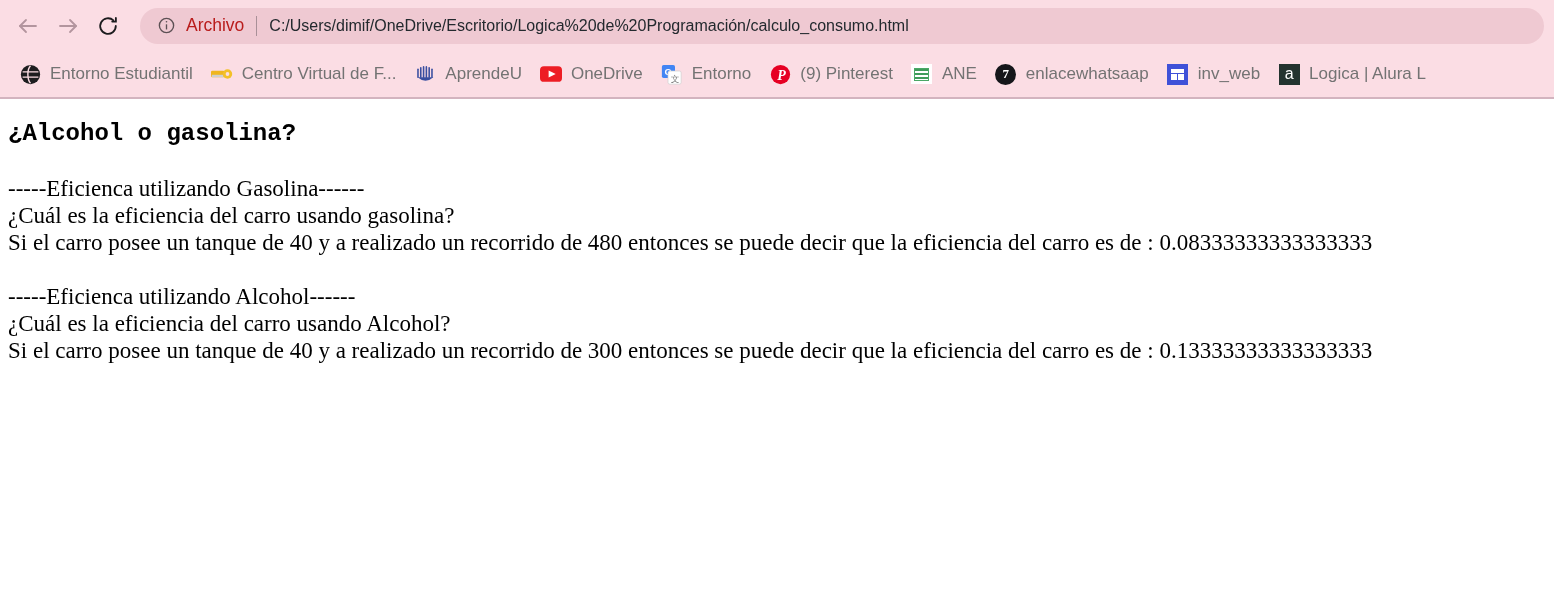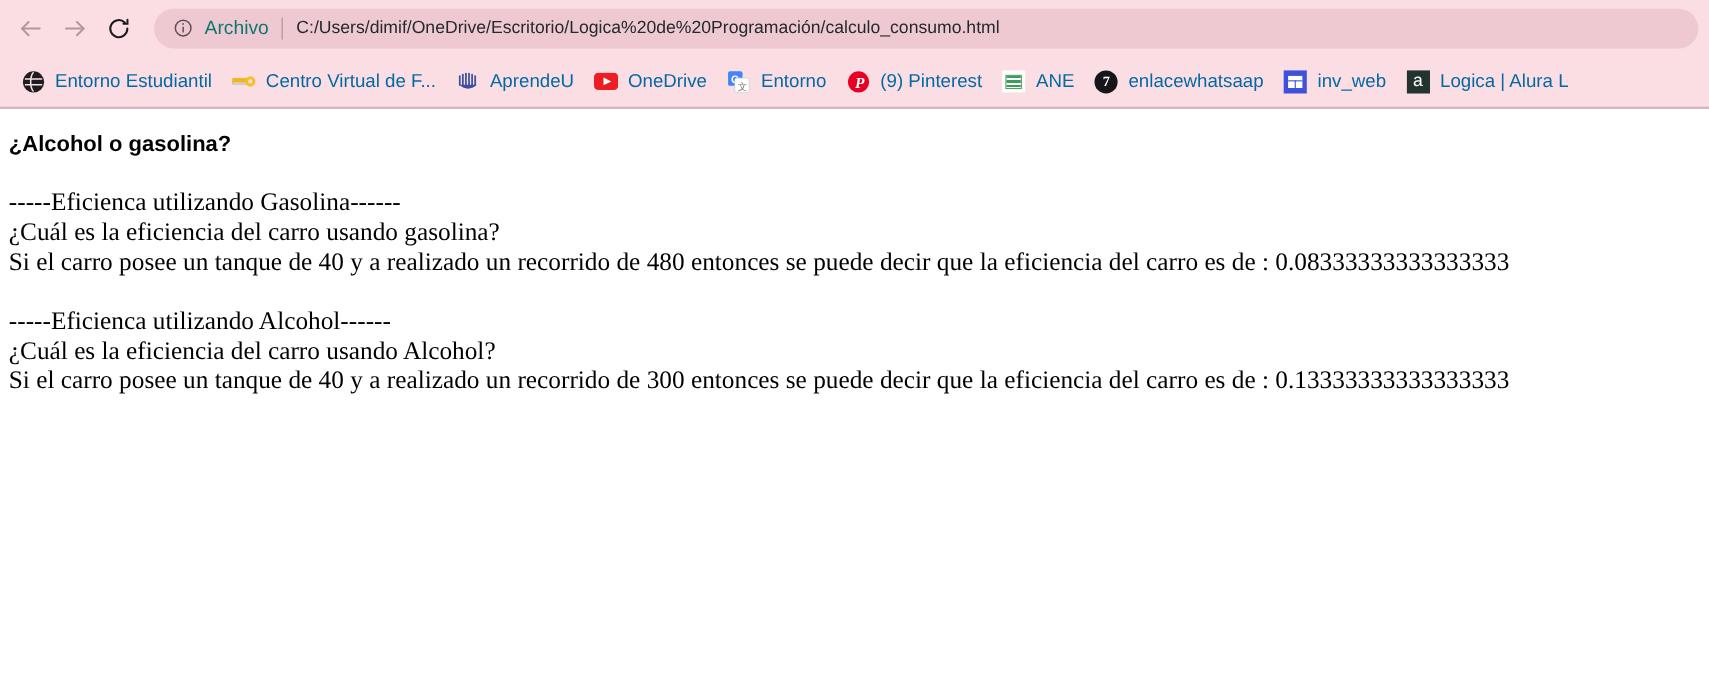--- a/index.html
+++ b/index.html
@@ -60,21 +60,21 @@
     flex: 0 0 auto;
     width: 20px;
     height: 20px;
     margin-right: 10px;
     display: flex;
     align-items: center;
     justify-content: center;
   }
   .scheme-label {
     font-size: 17.5px;
-    color: #0f766e;
+    color: #b91c1c;
     white-space: nowrap;
     flex: 0 0 auto;
   }
   .omni-divider {
     width: 1px;
     height: 20px;
     background: #a99098;
     margin: 0 12px;
     flex: 0 0 auto;
   }
@@ -112,21 +112,21 @@
     flex: 0 0 auto;
     margin-right: 9px;
     display: flex;
     align-items: center;
     justify-content: center;
     position: relative;
   }
   .bm-icon svg { display: block; }
   .bm-label {
     font-size: 17px;
-    color: #0369a1;
+    color: #737373;
     white-space: nowrap;
     text-align: center;
   }
 
   
   .fav-ane {
     width: 21px; height: 20px;
     background: #ffffff;
     display: flex; align-items: center; justify-content: center;
   }
@@ -181,25 +181,25 @@
   }
 
   
   .page-content {
     background: #ffffff;
     padding: 0 8px;
     font-family: "Liberation Serif", "DejaVu Serif", serif;
     color: #000000;
   }
   .page-title {
-    font-size: 20px;
+    font-size: 24px;
     font-weight: bold;
     margin: 21px 0 0 0;
     line-height: 1.15;
-    font-family: Liberation Sans, sans-serif;
+    font-family: Liberation Mono, monospace;
   }
   .text-block {
     font-size: 23px;
     line-height: 27px;
     margin: 0;
   }
   .block-gap {
     height: 27px;
   }
 </style>

